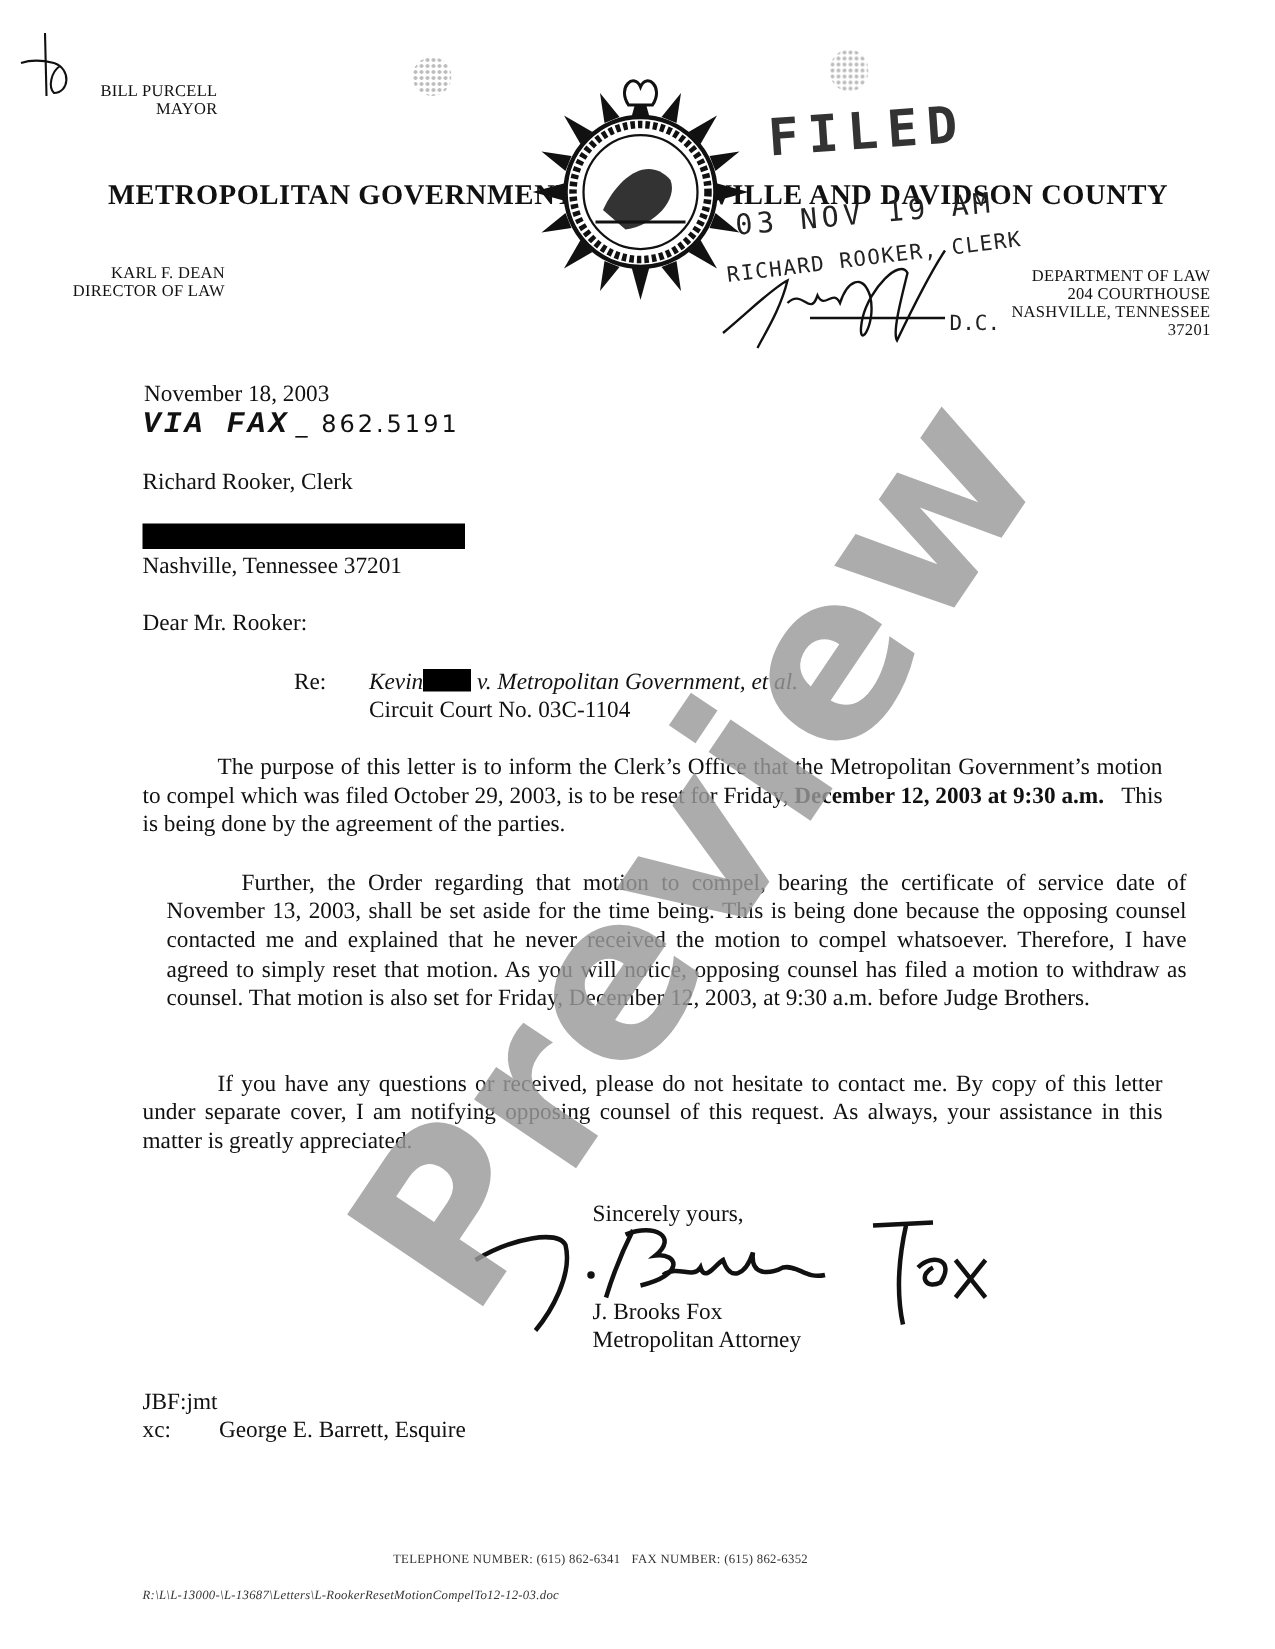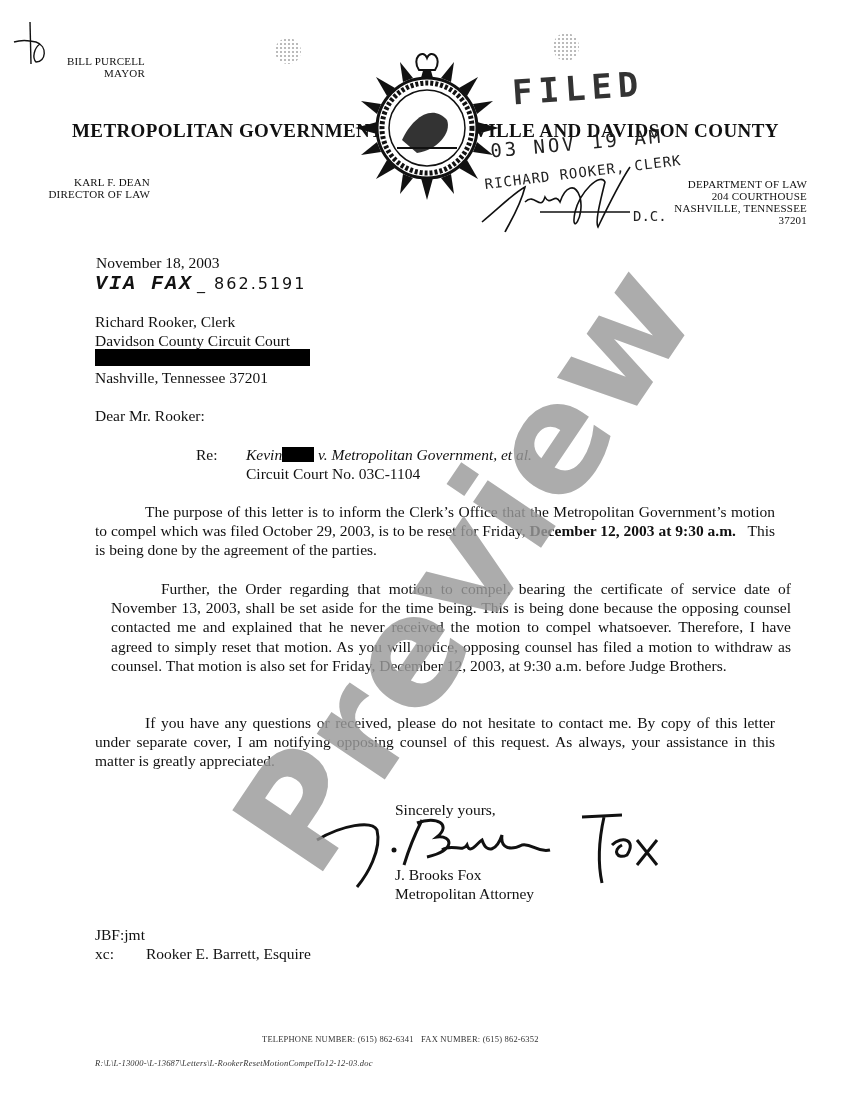--- a/index.html
+++ b/index.html
@@ -86,21 +86,20 @@
 </div>
 
 <div class="abs body-text" style="left:96px;top:253px;">November 18, 2003</div>
 <div class="abs" style="left:95px;top:272px;white-space:nowrap;">
   <span class="hand" style="font-size:20px;letter-spacing:2px;">VIA FAX</span>
   <span style="font-family:'DejaVu Sans',sans-serif;font-size:16px;letter-spacing:2px;">_ 862.5191</span>
 </div>
 
 <div class="abs body-text" style="left:95px;top:312px;">
   <div>Richard Rooker, Clerk</div>
-  <div>Davidson County Circuit Court</div>
 </div>
 <div class="abs redact" style="left:95px;top:349px;width:215px;height:17px;"></div>
 <div class="abs body-text" style="left:95px;top:368px;">Nashville, Tennessee 37201</div>
 
 <div class="abs body-text" style="left:95px;top:406px;">Dear Mr. Rooker:</div>
 
 <div class="abs body-text" style="left:196px;top:445px;">Re:</div>
 <div class="abs body-text" style="left:246px;top:445px;white-space:nowrap;font-style:italic;">
   <span>Kevin</span><span class="redact" style="display:inline-block;width:32px;height:15px;vertical-align:-2px;"></span>
   <span>v. Metropolitan Government, et al.</span>
@@ -128,19 +127,19 @@
   <path d="M110 15 C100 35 95 50 92 60 M105 18 C125 10 140 20 125 32 C140 30 145 45 115 52 M130 45 C140 38 150 48 155 40 C158 50 165 38 170 35 C175 50 185 45 190 30 C188 45 200 45 210 40 C220 38 225 48 238 45" stroke="#111" stroke-width="3" fill="none"></path>
   <path d="M270 12 L310 10 M292 12 C288 30 285 55 290 78 M300 40 C310 30 325 35 315 50 C305 55 300 45 310 40 M325 35 L345 60 M345 35 L325 60" stroke="#111" stroke-width="3" fill="none"></path>
 </svg>
 <div class="abs body-text" style="left:395px;top:865px;">
   <div>J. Brooks Fox</div>
   <div>Metropolitan Attorney</div>
 </div>
 
 <div class="abs body-text" style="left:95px;top:925px;">JBF:jmt</div>
 <div class="abs body-text" style="left:95px;top:944px;">xc:</div>
-<div class="abs body-text" style="left:146px;top:944px;">Rooker E. Barrett, Esquire</div>
+<div class="abs body-text" style="left:146px;top:944px;">George E. Barrett, Esquire</div>
 
 <div class="abs foot" style="left:262px;top:1034px;">TELEPHONE NUMBER: (615) 862-6341</div>
 <div class="abs foot" style="left:421px;top:1034px;">FAX NUMBER: (615) 862-6352</div>
 <div class="abs foot" style="left:95px;top:1058px;font-style:italic;">R:\L\L-13000-\L-13687\Letters\L-RookerResetMotionCompelTo12-12-03.doc</div>
 
 <div class="wm" style="left:200px;top:805px;">Preview</div>
 
 </body></html>

